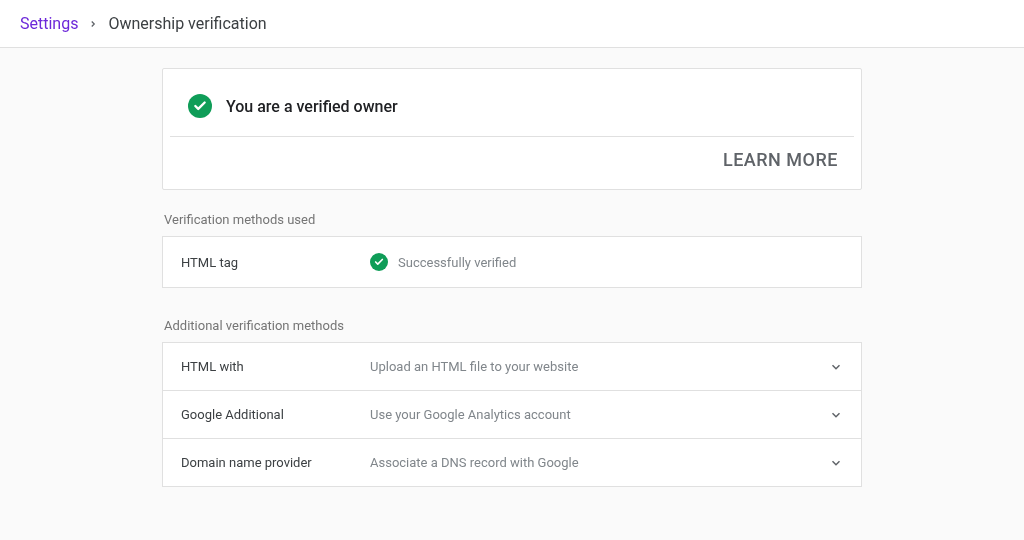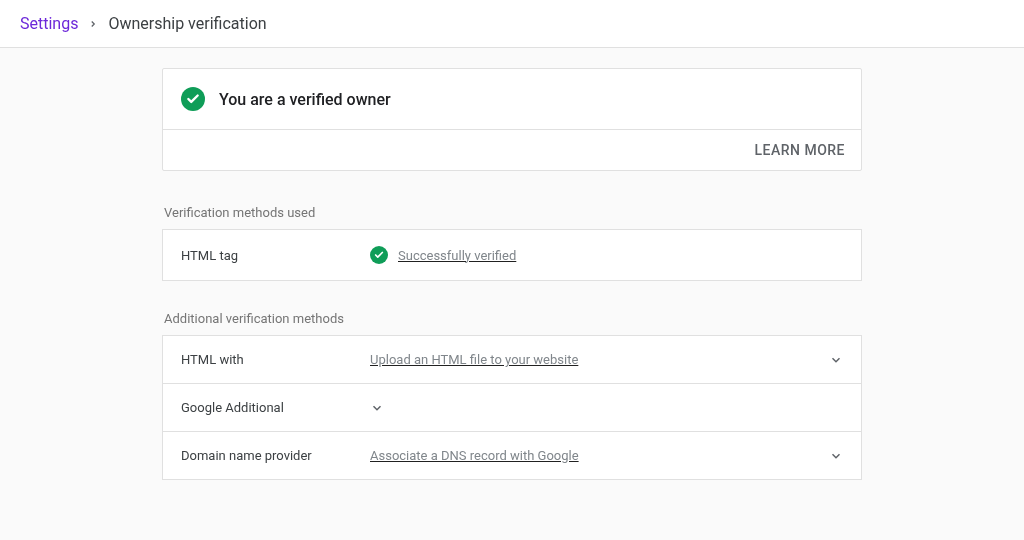--- a/index.html
+++ b/index.html
@@ -42,22 +42,22 @@
     .container {
       width: 700px;
       margin: 0 auto;
     }
     .card {
       background: #fff;
       border: 1px solid #e0e0e0;
       border-radius: 2px;
     }
     .verified-card {
-      padding: 0;
-      margin-bottom: 34px;
+      padding: 7px;
+      margin-bottom: 22px;
     }
     .verified-top {
       display: flex;
       align-items: center;
       gap: 14px;
       padding: 18px 18px;
     }
     .check-circle-lg {
       width: 24px;
       height: 24px;
@@ -74,21 +74,21 @@
       font-weight: 500;
       color: #202124;
     }
     .verified-bottom {
       border-top: 1px solid #e0e0e0;
       display: flex;
       justify-content: flex-end;
       padding: 12px 16px;
     }
     .learn-more {
-      font-size: 14px;
+      font-size: 18px;
       font-weight: 500;
       letter-spacing: 0.5px;
       color: #5f6368;
       cursor: pointer;
       text-transform: uppercase;
     }
     .section-label {
       font-size: 13px;
       color: #757575;
       margin: 0 0 10px 2px;
@@ -108,21 +108,20 @@
       flex-shrink: 0;
       font-size: 13px;
       color: #3c4043;
       font-weight: 400;
     }
     .method-status {
       display: flex;
       align-items: center;
       gap: 10px;
       flex: 1;
-      text-decoration: underline;
     }
     .check-circle-sm {
       width: 18px;
       height: 18px;
       border-radius: 50%;
       background: #0f9d58;
       display: flex;
       align-items: center;
       justify-content: center;
       flex-shrink: 0;
@@ -195,20 +194,23 @@
         </div>
         <span class="expand-icon">
           <svg width="14" height="14" viewBox="0 0 24 24" fill="none" stroke="currentColor" stroke-width="2.5">
               <polyline points="6 9 12 15 18 9"></polyline>
             </svg>
         </span>
       </div>
 
       <div class="method-row">
         <div class="method-name">Google Additional</div>
+        <div class="method-status">
+          <span class="method-desc">Use your Google Analytics account</span>
+        </div>
         <span class="expand-icon">
           <svg width="14" height="14" viewBox="0 0 24 24" fill="none" stroke="currentColor" stroke-width="2.5">
               <polyline points="6 9 12 15 18 9"></polyline>
             </svg>
         </span>
       </div>
 
 
       <div class="method-row">
         <div class="method-name">Domain name provider</div>

